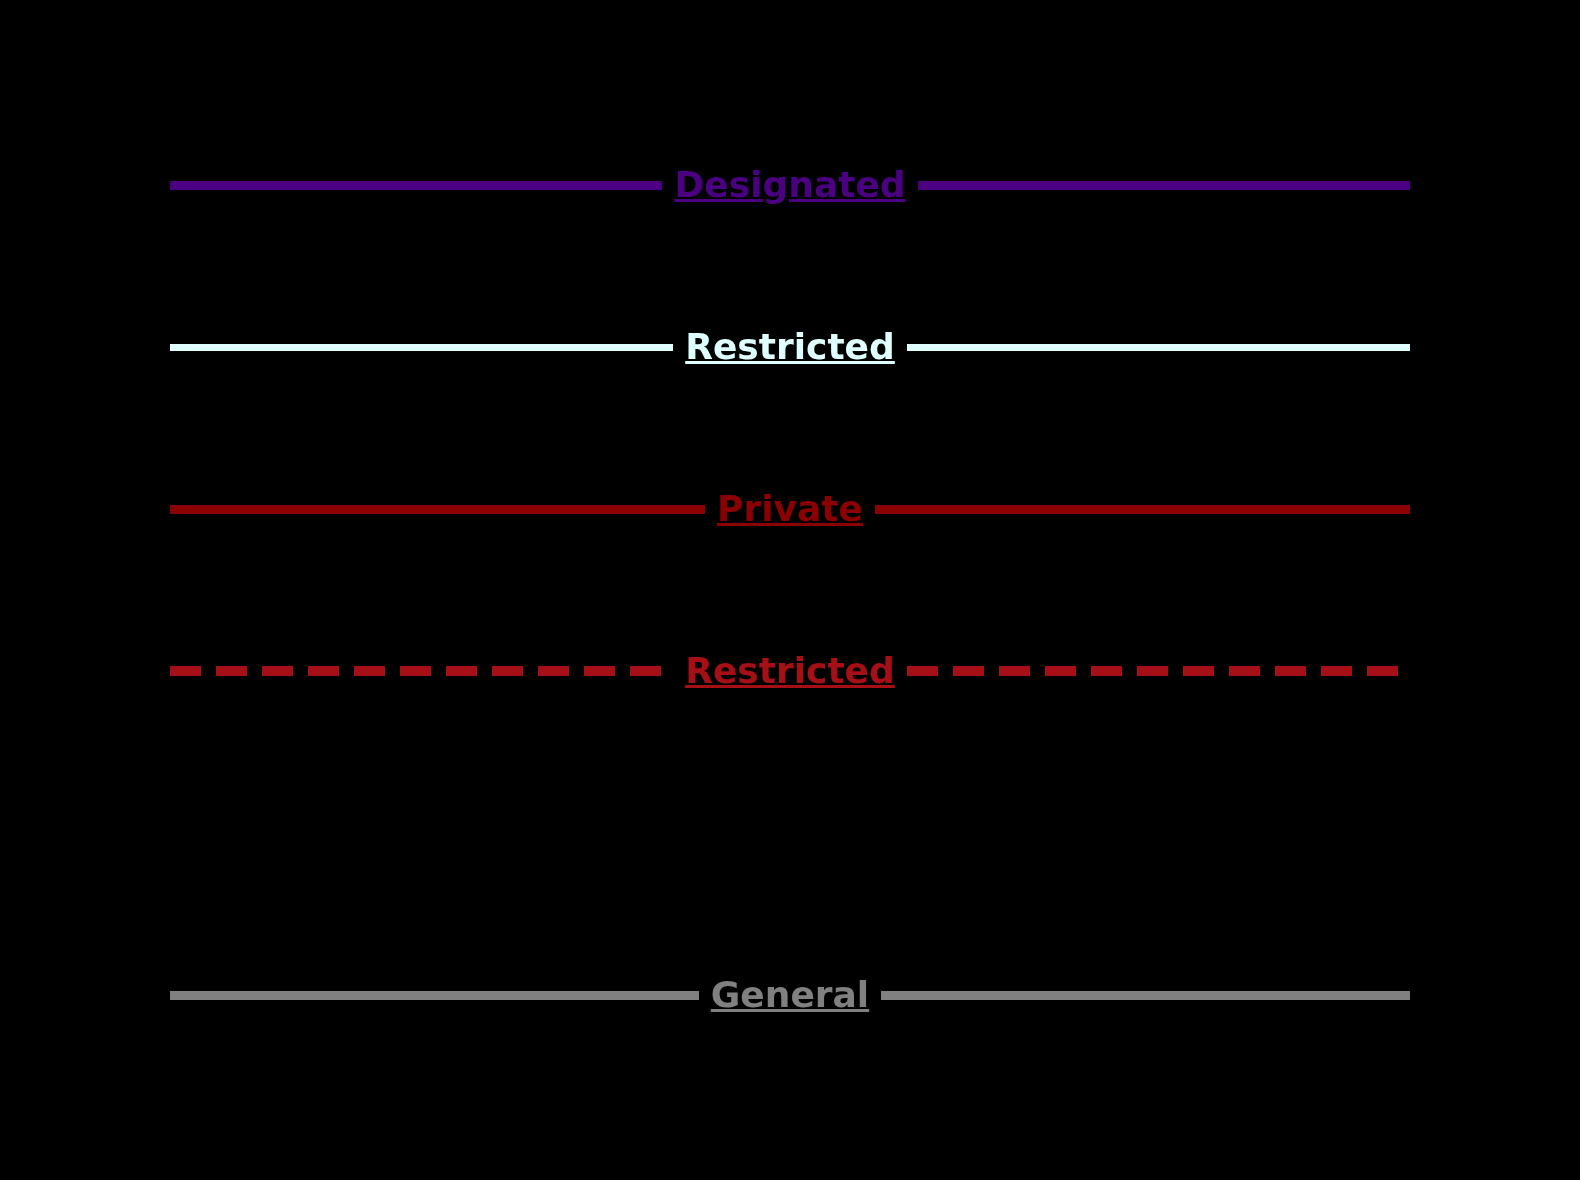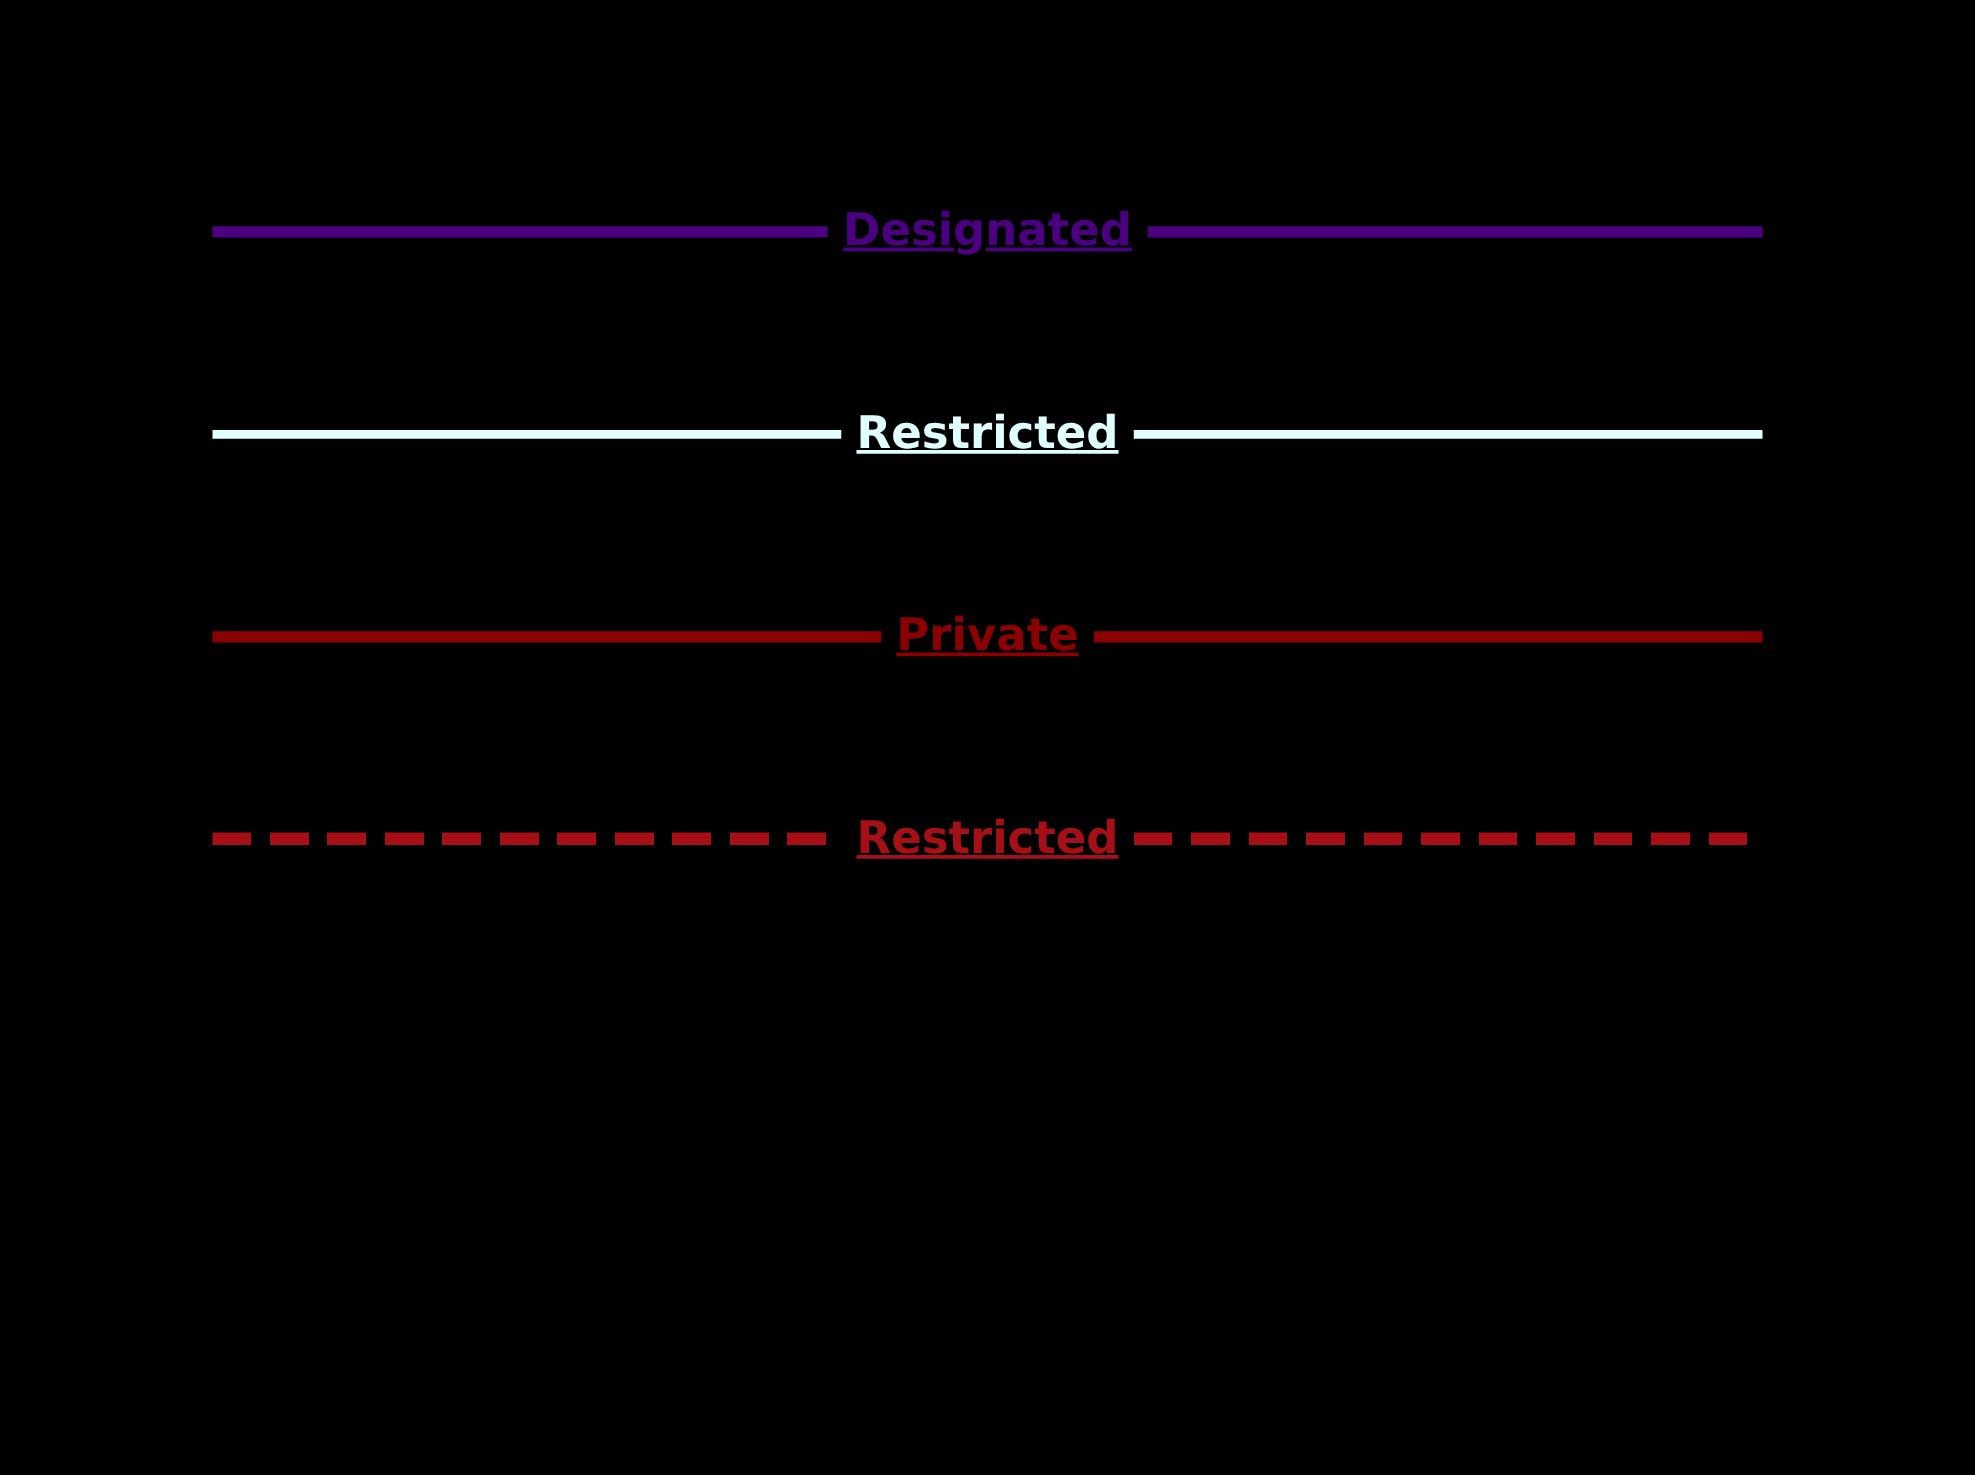--- a/index.html
+++ b/index.html
@@ -60,13 +60,18 @@
     <div class="legend-row" style="top: 479px; justify-content: space-between;">
       <div class="line" style="height: 9px; background: rgb(139, 0, 0);"></div>
       <div class="label" style="color: rgb(139, 0, 0);">Private</div>
       <div class="line" style="height: 9px; background: rgb(139, 0, 0);"></div>
     </div>
     <div class="legend-row" style="top: 641px;">
       <div class="line" style="height: 10px; background: repeating-linear-gradient(90deg, rgb(165, 15, 21) 0px, rgb(165, 15, 21) 31px, transparent 31px, transparent 46px);"></div>
       <div class="label" style="color: rgb(165, 15, 21);">Restricted</div>
       <div class="line" style="height: 10px; background: repeating-linear-gradient(90deg, rgb(165, 15, 21) 0px, rgb(165, 15, 21) 31px, transparent 31px, transparent 46px);"></div>
     </div>
+    <div class="legend-row" style="top: 965px;">
+      <div class="line" style="height: 9px; background: rgb(128, 128, 128);"></div>
+      <div class="label" style="color: rgb(128, 128, 128);">General</div>
+      <div class="line" style="height: 9px; background: rgb(128, 128, 128);"></div>
+    </div>
   </div>
 
 </body></html>

